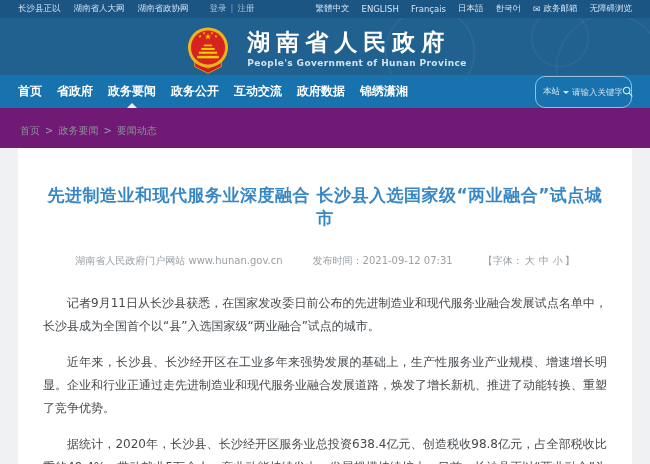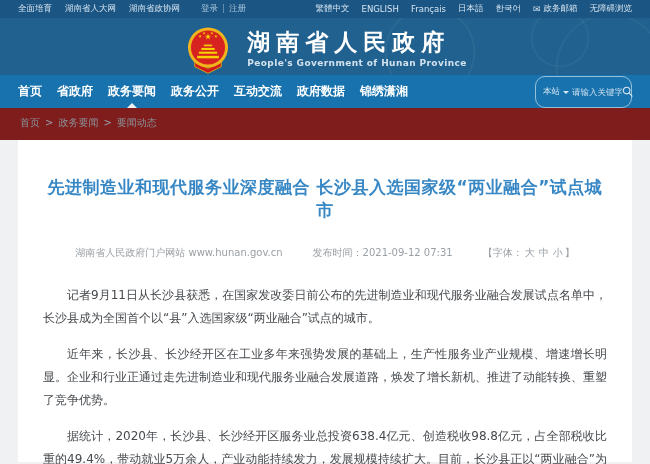--- a/index.html
+++ b/index.html
@@ -74,21 +74,21 @@
   }
   .search-input {
     flex: 1; width: 50px; background: transparent; border: none; outline: none;
     color: #d7e7f4; font-size: 8.5px; font-family: inherit; padding: 0;
   }
   .search-input::placeholder { color: #cfe0ef; }
   .search-glyph { flex: none; cursor: pointer; display: flex; }
 
   
   .breadcrumb {
-    background: #7f1d1d; padding: 8px 20px 10px;
+    background: #701a75; padding: 16px 20px 10px;
     font-size: 10px; color: #8a9097; white-space: nowrap;
   }
   .breadcrumb .crumb-sep { margin: 0 5px; color: #9aa0a7; }
 
   
   .content {
     margin: 0 18px; background: #fff;
     padding: 36px 25px 20px; height: 322px;
   }
   .article-title {
@@ -103,21 +103,21 @@
   .article-body { margin-top: 24px; }
   .article-body p {
     font-size: 12px; color: #45494d; line-height: 23px;
     text-indent: 2em; text-align: justify; margin-bottom: 13px;
   }
 </style>
 </head>
 <body>
 
 <div class="topbar">
-  <a class="tb-link">全面培育</a>
+  <a class="tb-link">长沙县正以</a>
   <a class="tb-link">湖南省人大网</a>
   <a class="tb-link">湖南省政协网</a>
   <span class="auth">
     <a>登录</a><span class="sep">|</span><a>注册</a>
   </span>
   <span class="spacer"></span>
   <a class="tb-right">繁體中文</a>
   <a class="tb-right">ENGLISH</a>
   <a class="tb-right">Français</a>
   <a class="tb-right">日本語</a>

